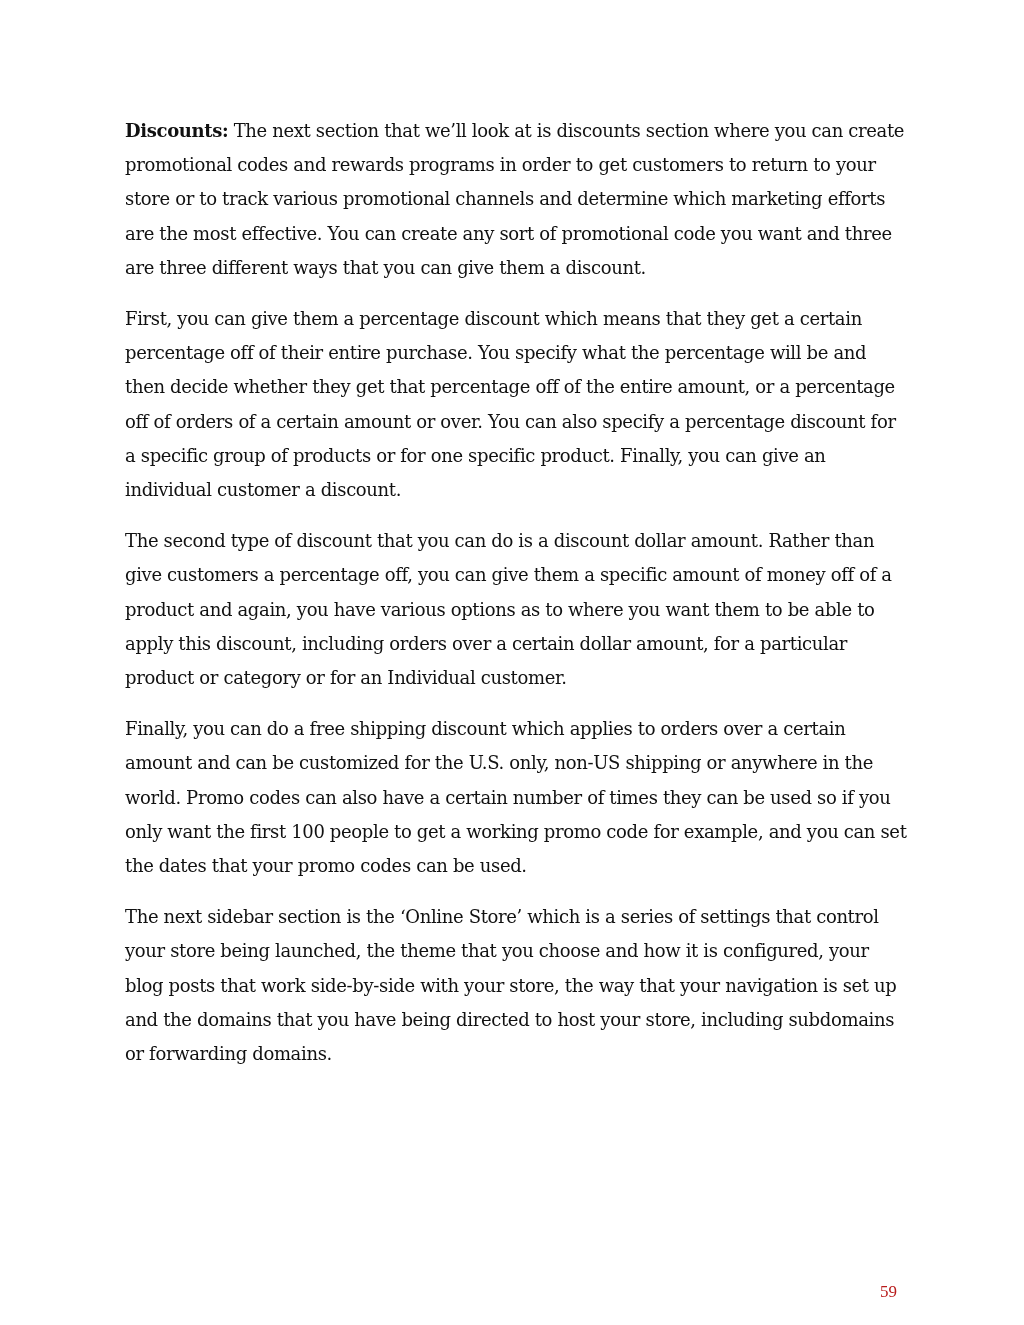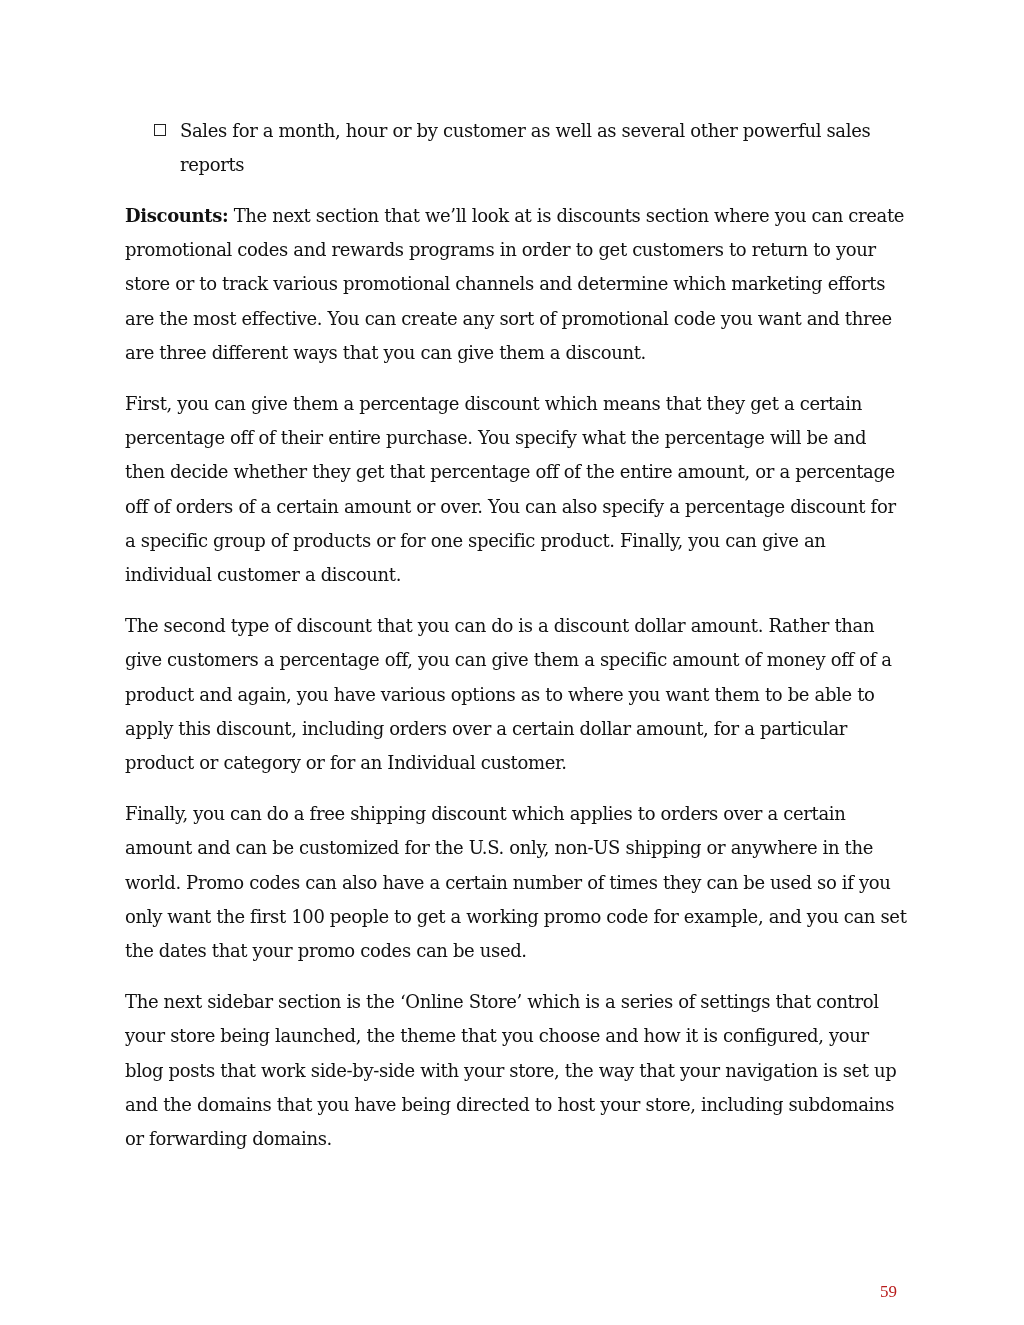--- a/index.html
+++ b/index.html
@@ -54,24 +54,20 @@
       font-family: "Liberation Serif", serif;
       font-size: 17px;
       color: #b91c1c;
     }
   </style>
 </head>
 <body>
 
 <div class="page">
 
-  <div class="bullet">
-    <span class="box"></span>
-    <span>Sales for a month, hour or by customer as well as several other powerful sales reports</span>
-  </div>
 
   <p class="para"><span class="lead">Discounts:</span><span> The next section that we’ll look at is discounts section where you can create promotional codes and rewards programs in order to get customers to return to your store or to track various promotional channels and determine which marketing efforts are the most effective. You can create any sort of promotional code you want and three are three different ways that you can give them a discount.</span></p>
 
   <p class="para">First, you can give them a percentage discount which means that they get a certain percentage off of their entire purchase. You specify what the percentage will be and then decide whether they get that percentage off of the entire amount, or a percentage off of orders of a certain amount or over. You can also specify a percentage discount for a specific group of products or for one specific product. Finally, you can give an individual customer a discount.</p>
 
   <p class="para">The second type of discount that you can do is a discount dollar amount. Rather than give customers a percentage off, you can give them a specific amount of money off of a product and again, you have various options as to where you want them to be able to apply this discount, including orders over a certain dollar amount, for a particular product or category or for an Individual customer.</p>
 
   <p class="para">Finally, you can do a free shipping discount which applies to orders over a certain amount and can be customized for the U.S. only, non-US shipping or anywhere in the world. Promo codes can also have a certain number of times they can be used so if you only want the first 100 people to get a working promo code for example, and you can set the dates that your promo codes can be used.</p>
 
   <p class="para">The next sidebar section is the ‘Online Store’ which is a series of settings that control your store being launched, the theme that you choose and how it is configured, your blog posts that work side-by-side with your store, the way that your navigation is set up and the domains that you have being directed to host your store, including subdomains or forwarding domains.</p>

